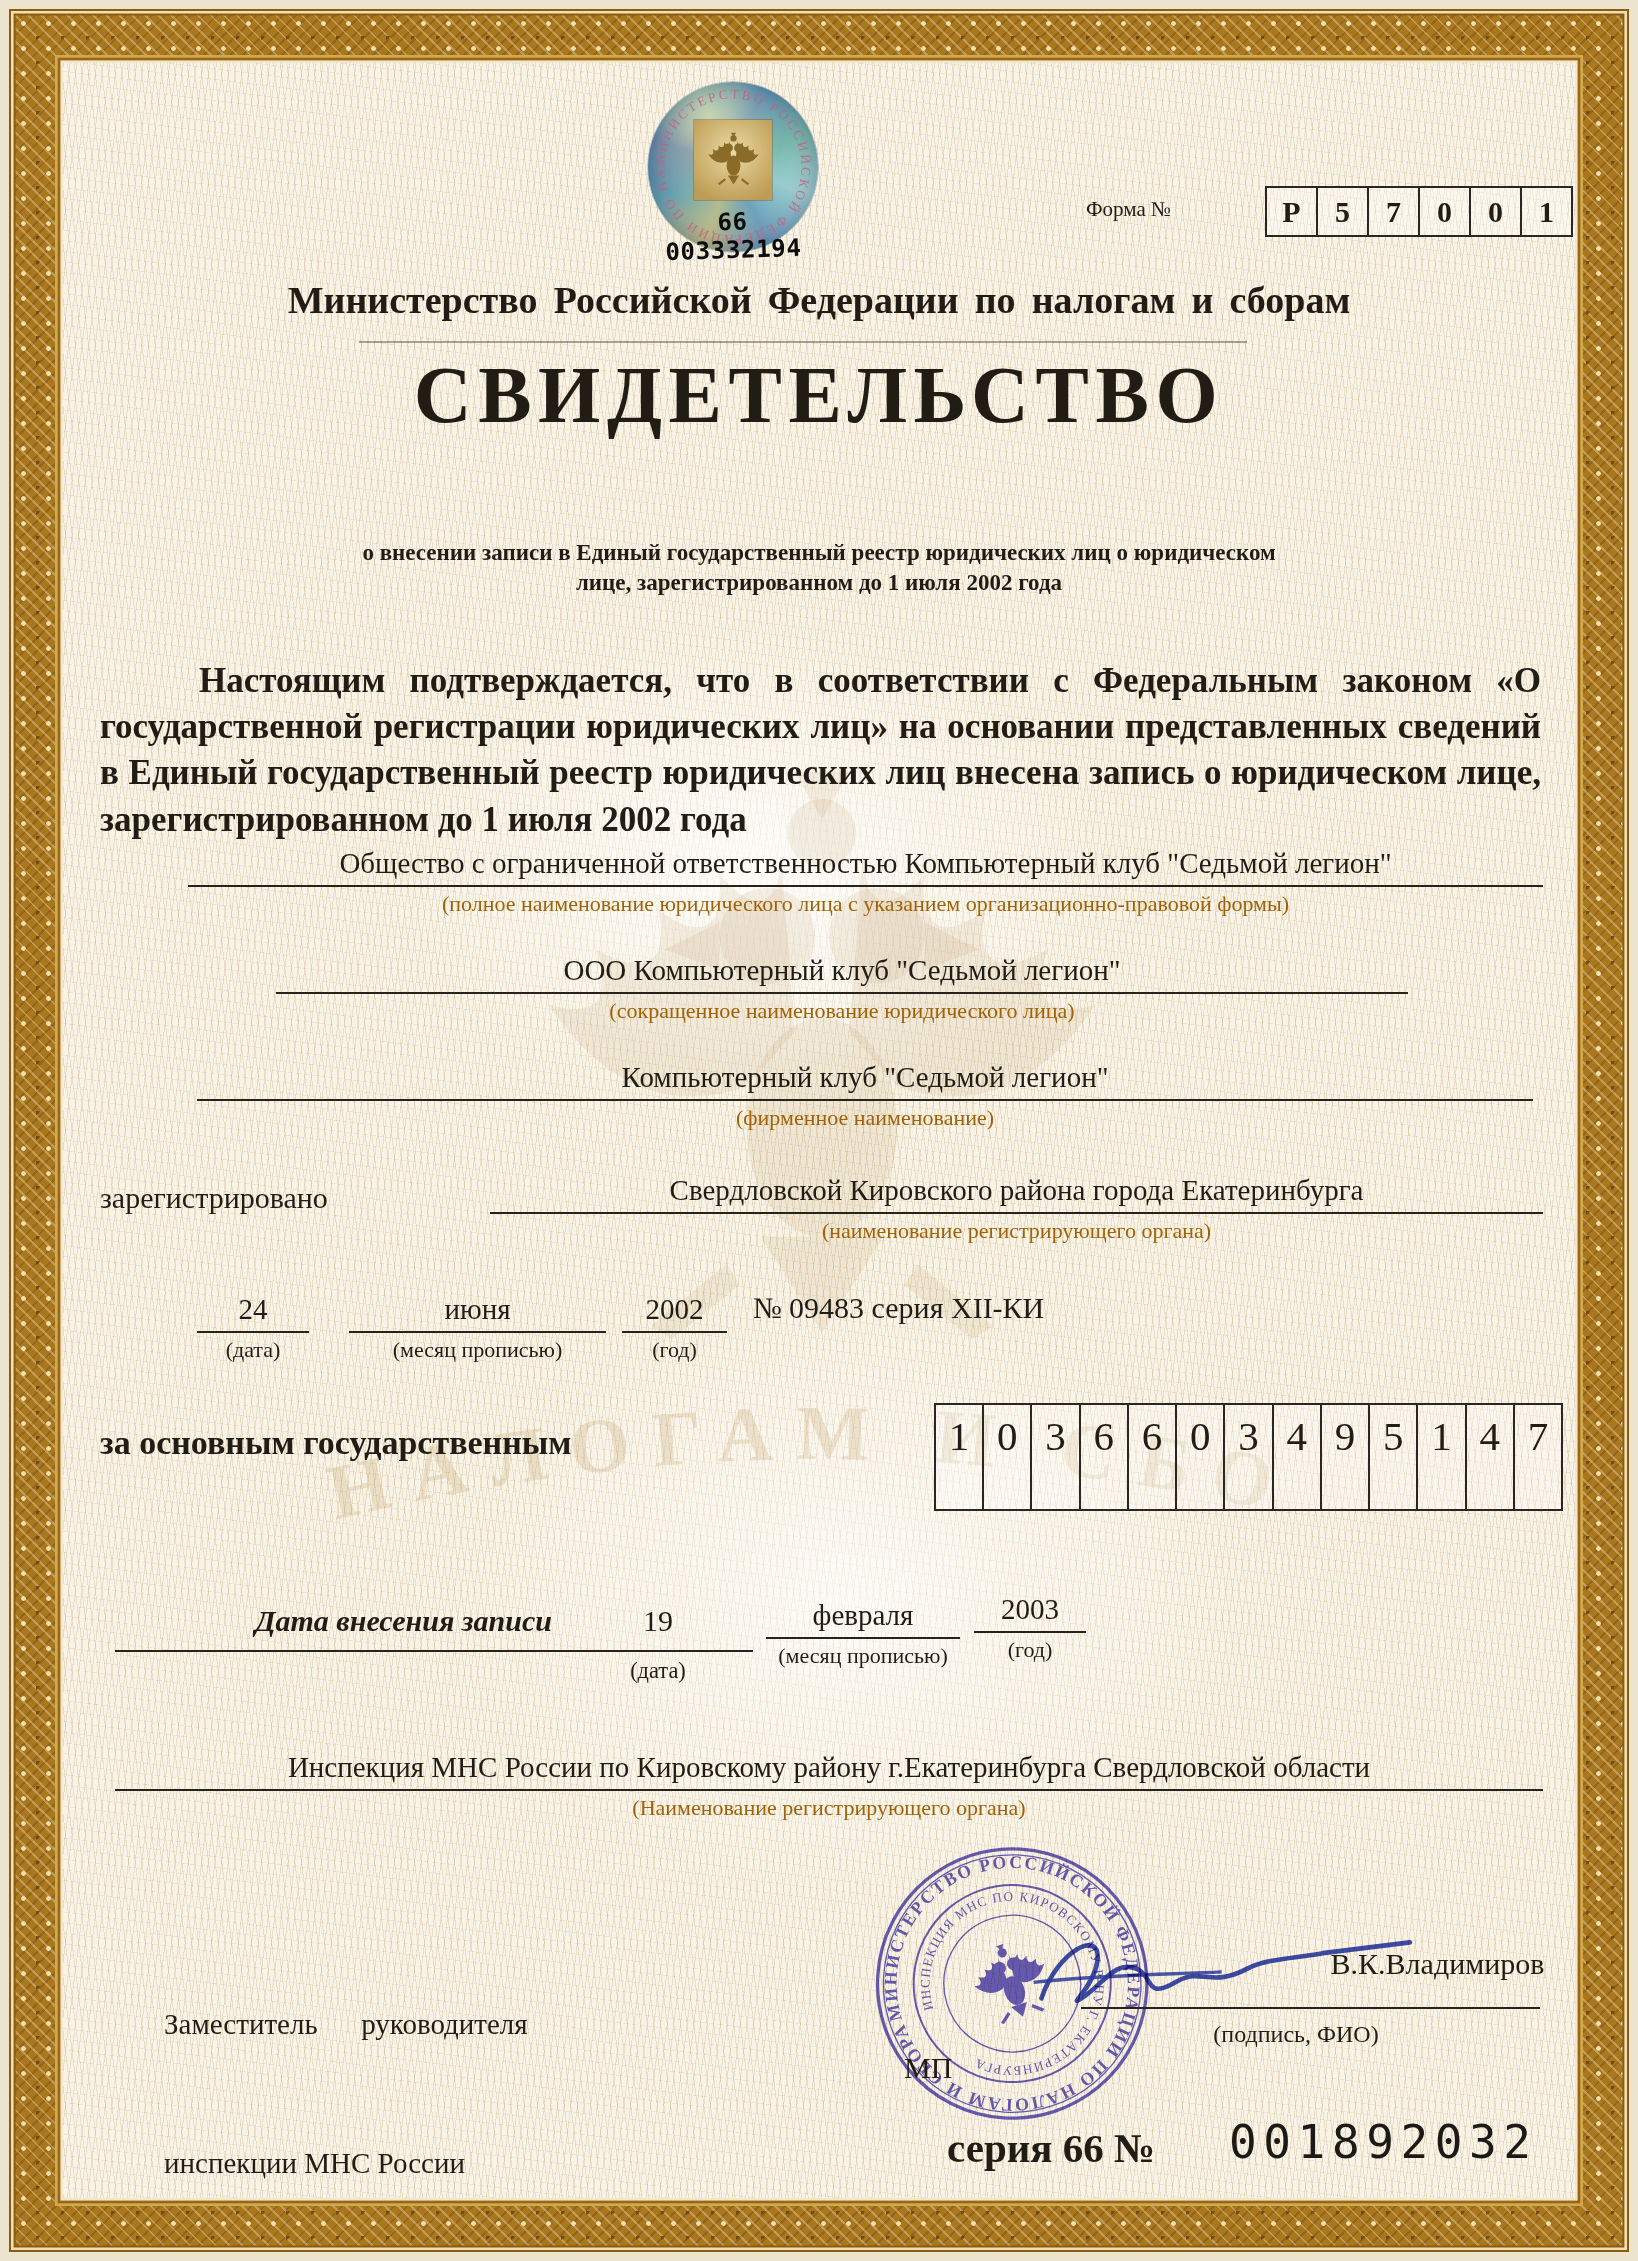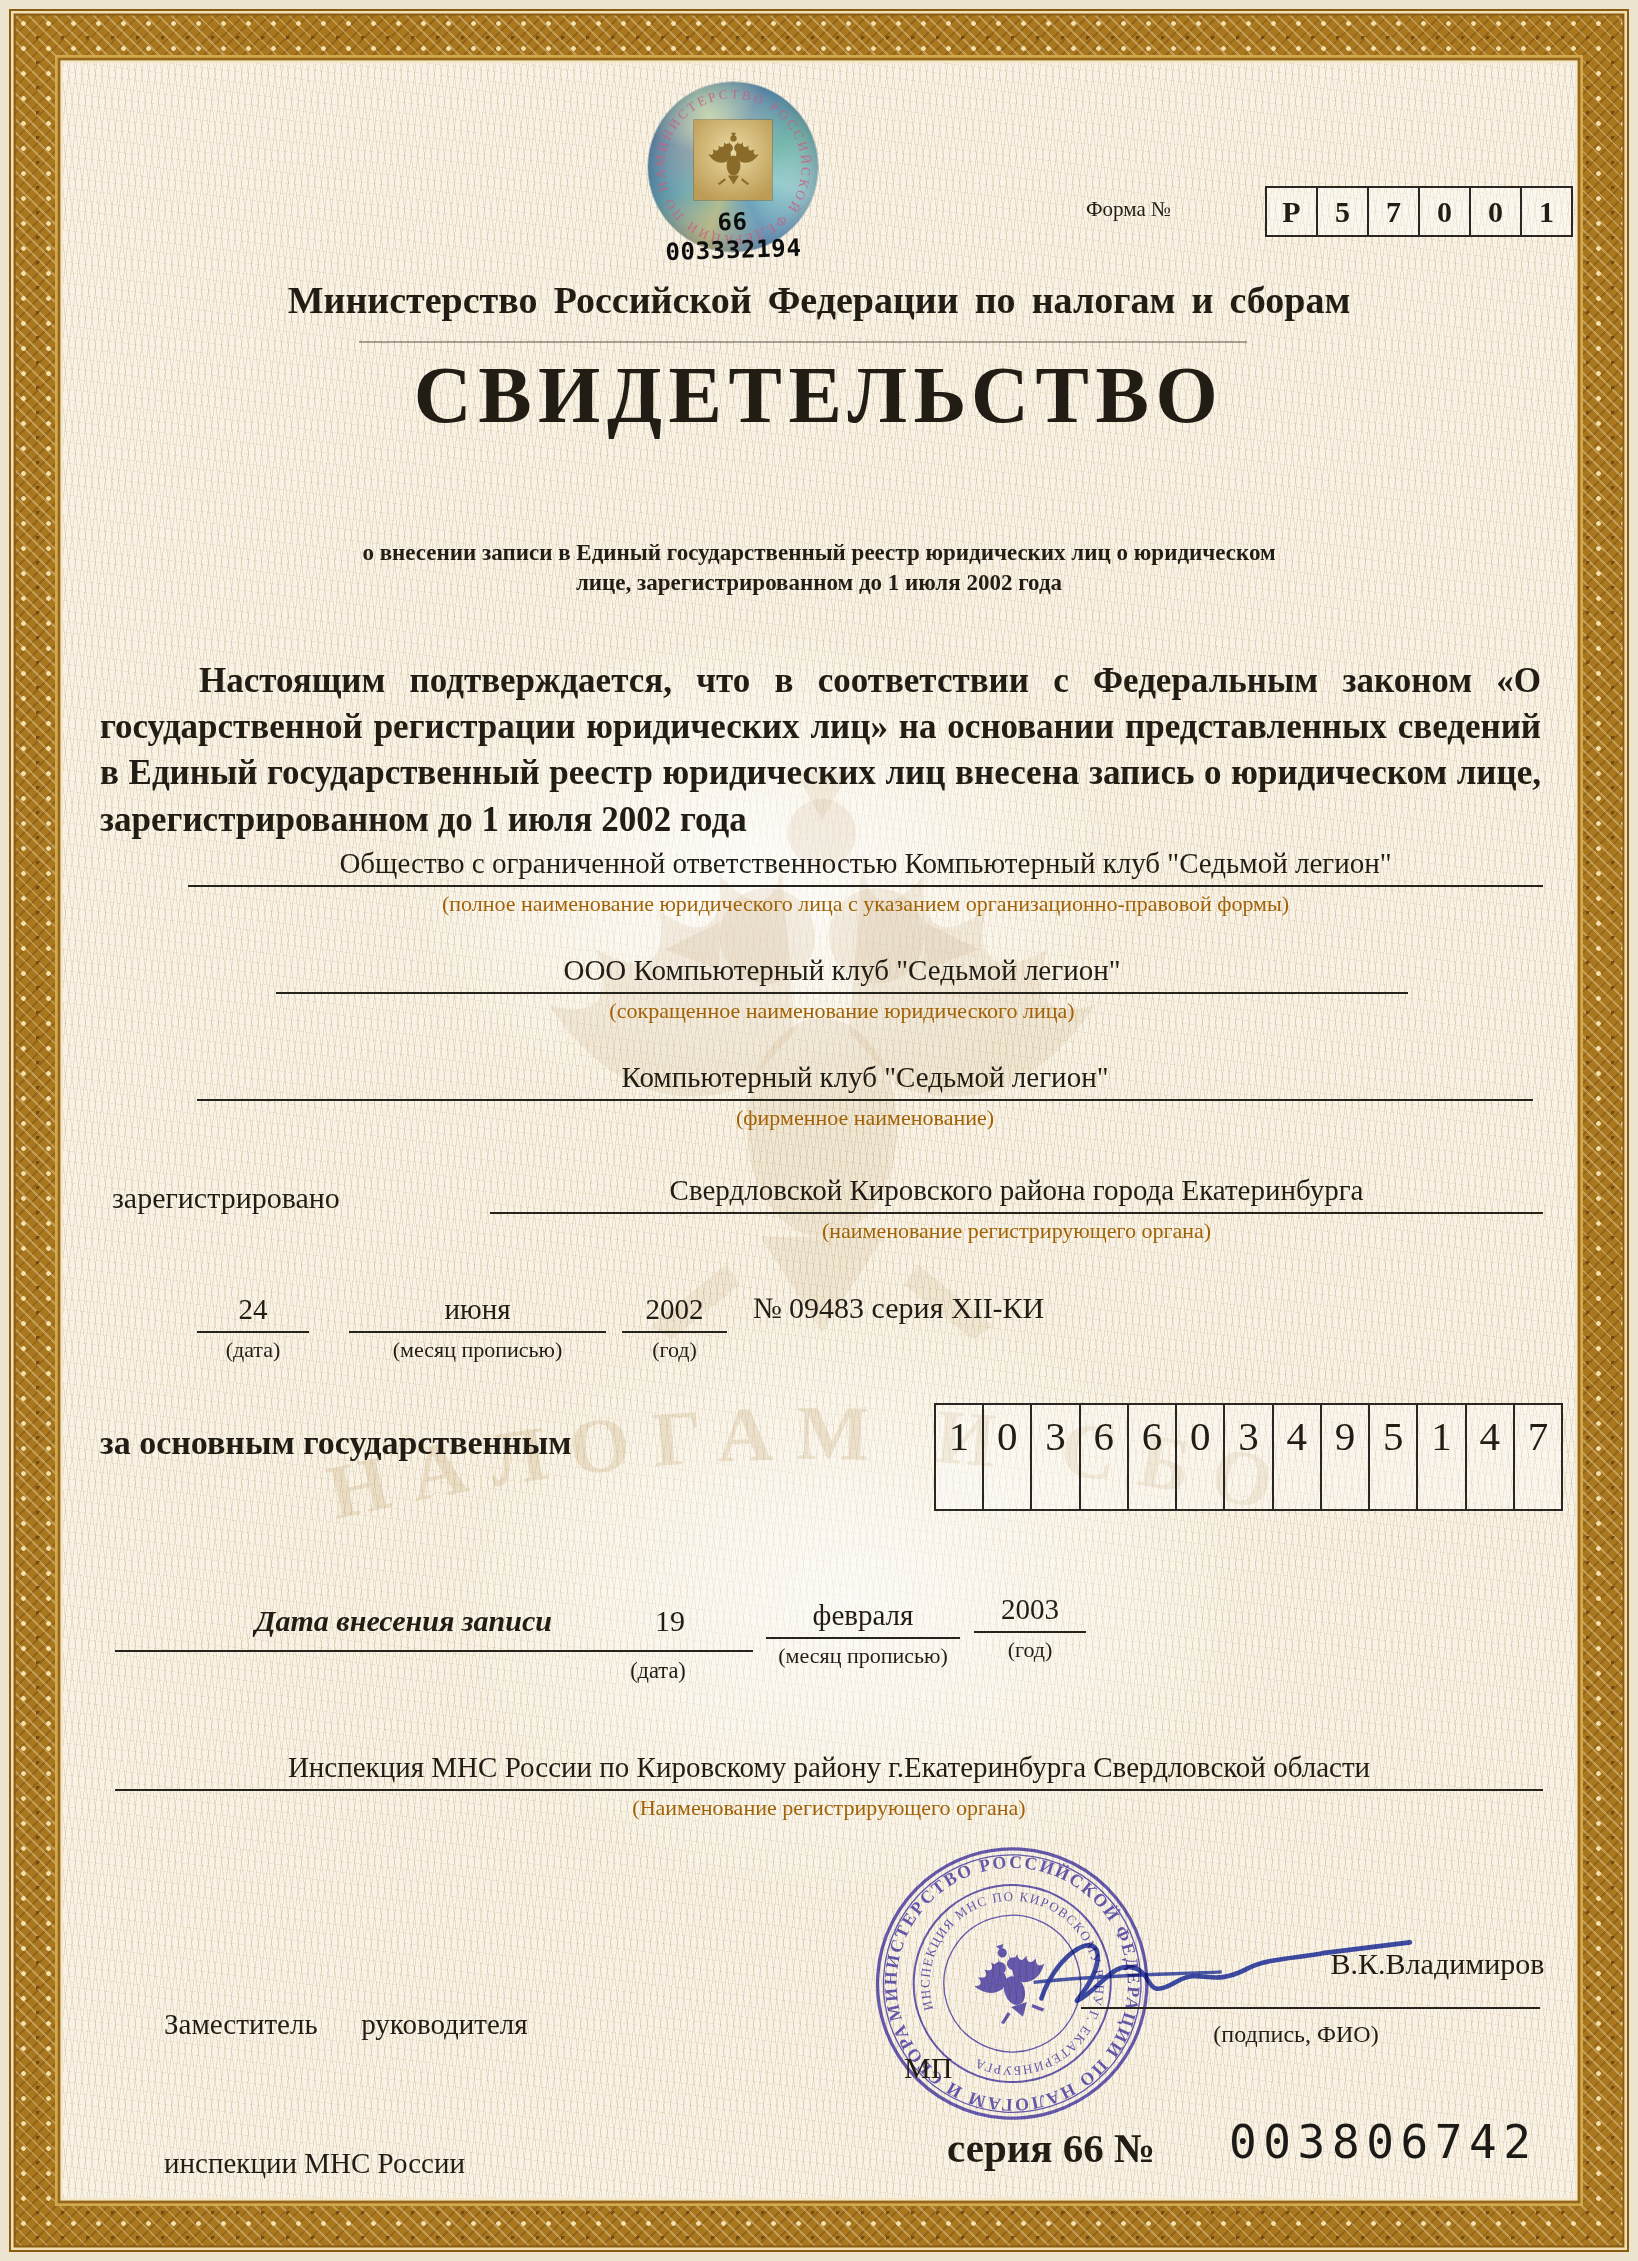--- a/index.html
+++ b/index.html
@@ -32,21 +32,21 @@
              font-size:30px;font-weight:700;}
   .code-cell:last-child{border-right:none;}
   .ministry{font-size:38px;font-weight:700;word-spacing:6.6px;}
   .hrule{height:2px;background:rgba(70,65,55,.45);}
   .doc-title{font-size:80px;font-weight:700;letter-spacing:6.6px;}
   .subtitle{font-size:23px;font-weight:700;line-height:1.30;}
   .bodytext{font-size:35px;font-weight:700;line-height:1.32;text-align:justify;text-indent:99px;}
   
   .field-value{text-align:center;font-size:29px;border-bottom:2px solid #26221c;padding-bottom:5.3px;white-space:nowrap;}
   .field-caption{text-align:center;font-size:22px;padding-top:3.3px;color:#a16207;}
-  .label-plain{font-size:30px;margin-left:12px;}
+  .label-plain{font-size:30px;}
   .label-bold{font-size:30px;font-weight:700;font-style:italic;}
   .dcell .dval{text-align:center;font-size:29px;border-bottom:2px solid #26221c;padding-bottom:5.3px;}
   .dcell .dcap{text-align:center;font-size:22px;padding-top:4px;}
   .num-text{font-size:30px;white-space:nowrap;}
   
   .ogrn-label{font-size:34px;font-weight:700;line-height:1.65;}
   .ogrn-grid{display:flex;border:2px solid #2a2722;height:104px;background:rgba(255,255,255,.3);}
   .ogrn-cell{flex:1;border-right:2px solid #2a2722;font-size:41px;display:flex;justify-content:center;padding-top:6.6px;}
   .ogrn-cell:last-child{border-right:none;}
   .underline{border-bottom:2px solid #26221c;}
@@ -246,15 +246,15 @@
   <svg class="abs sig-svg" style="left:1023px;top:1918px" width="408" height="125" viewBox="0 0 620 190">
     <path d="M28,122 C52,50 120,14 113,66 C107,108 62,140 92,120 C122,100 140,64 172,77 C199,87 184,126 233,97 C271,74 284,107 341,77 C371,61 421,61 459,53 L588,37" stroke="#2e3fb2" stroke-width="7" fill="none" stroke-linecap="round" opacity="0.92"></path>
     <path d="M16,98 C120,86 220,86 302,82" stroke="#2e3fb2" stroke-width="5" fill="none" opacity="0.85"></path>
   </svg>
   <div class="abs underline" style="left:1081px;top:1968px;width:459px;height:39px"></div>
   <div class="abs sig-name" style="left:1316px;top:1947px;width:243px">В.К.Владимиров</div>
   <div class="abs cap" style="left:1184px;top:2021px;width:224px;font-size:24px">(подпись, ФИО)</div>
   <div class="abs mp" style="left:904px;top:2051px">МП</div>
 
   <div class="abs series-label" style="left:947px;top:2124px">серия 66 №</div>
-  <div class="abs series-number" style="left:1229px;top:2115px">003806742</div>
+  <div class="abs series-number" style="left:1229px;top:2115px">001892032</div>
 </div>
 
 
 </body></html>

